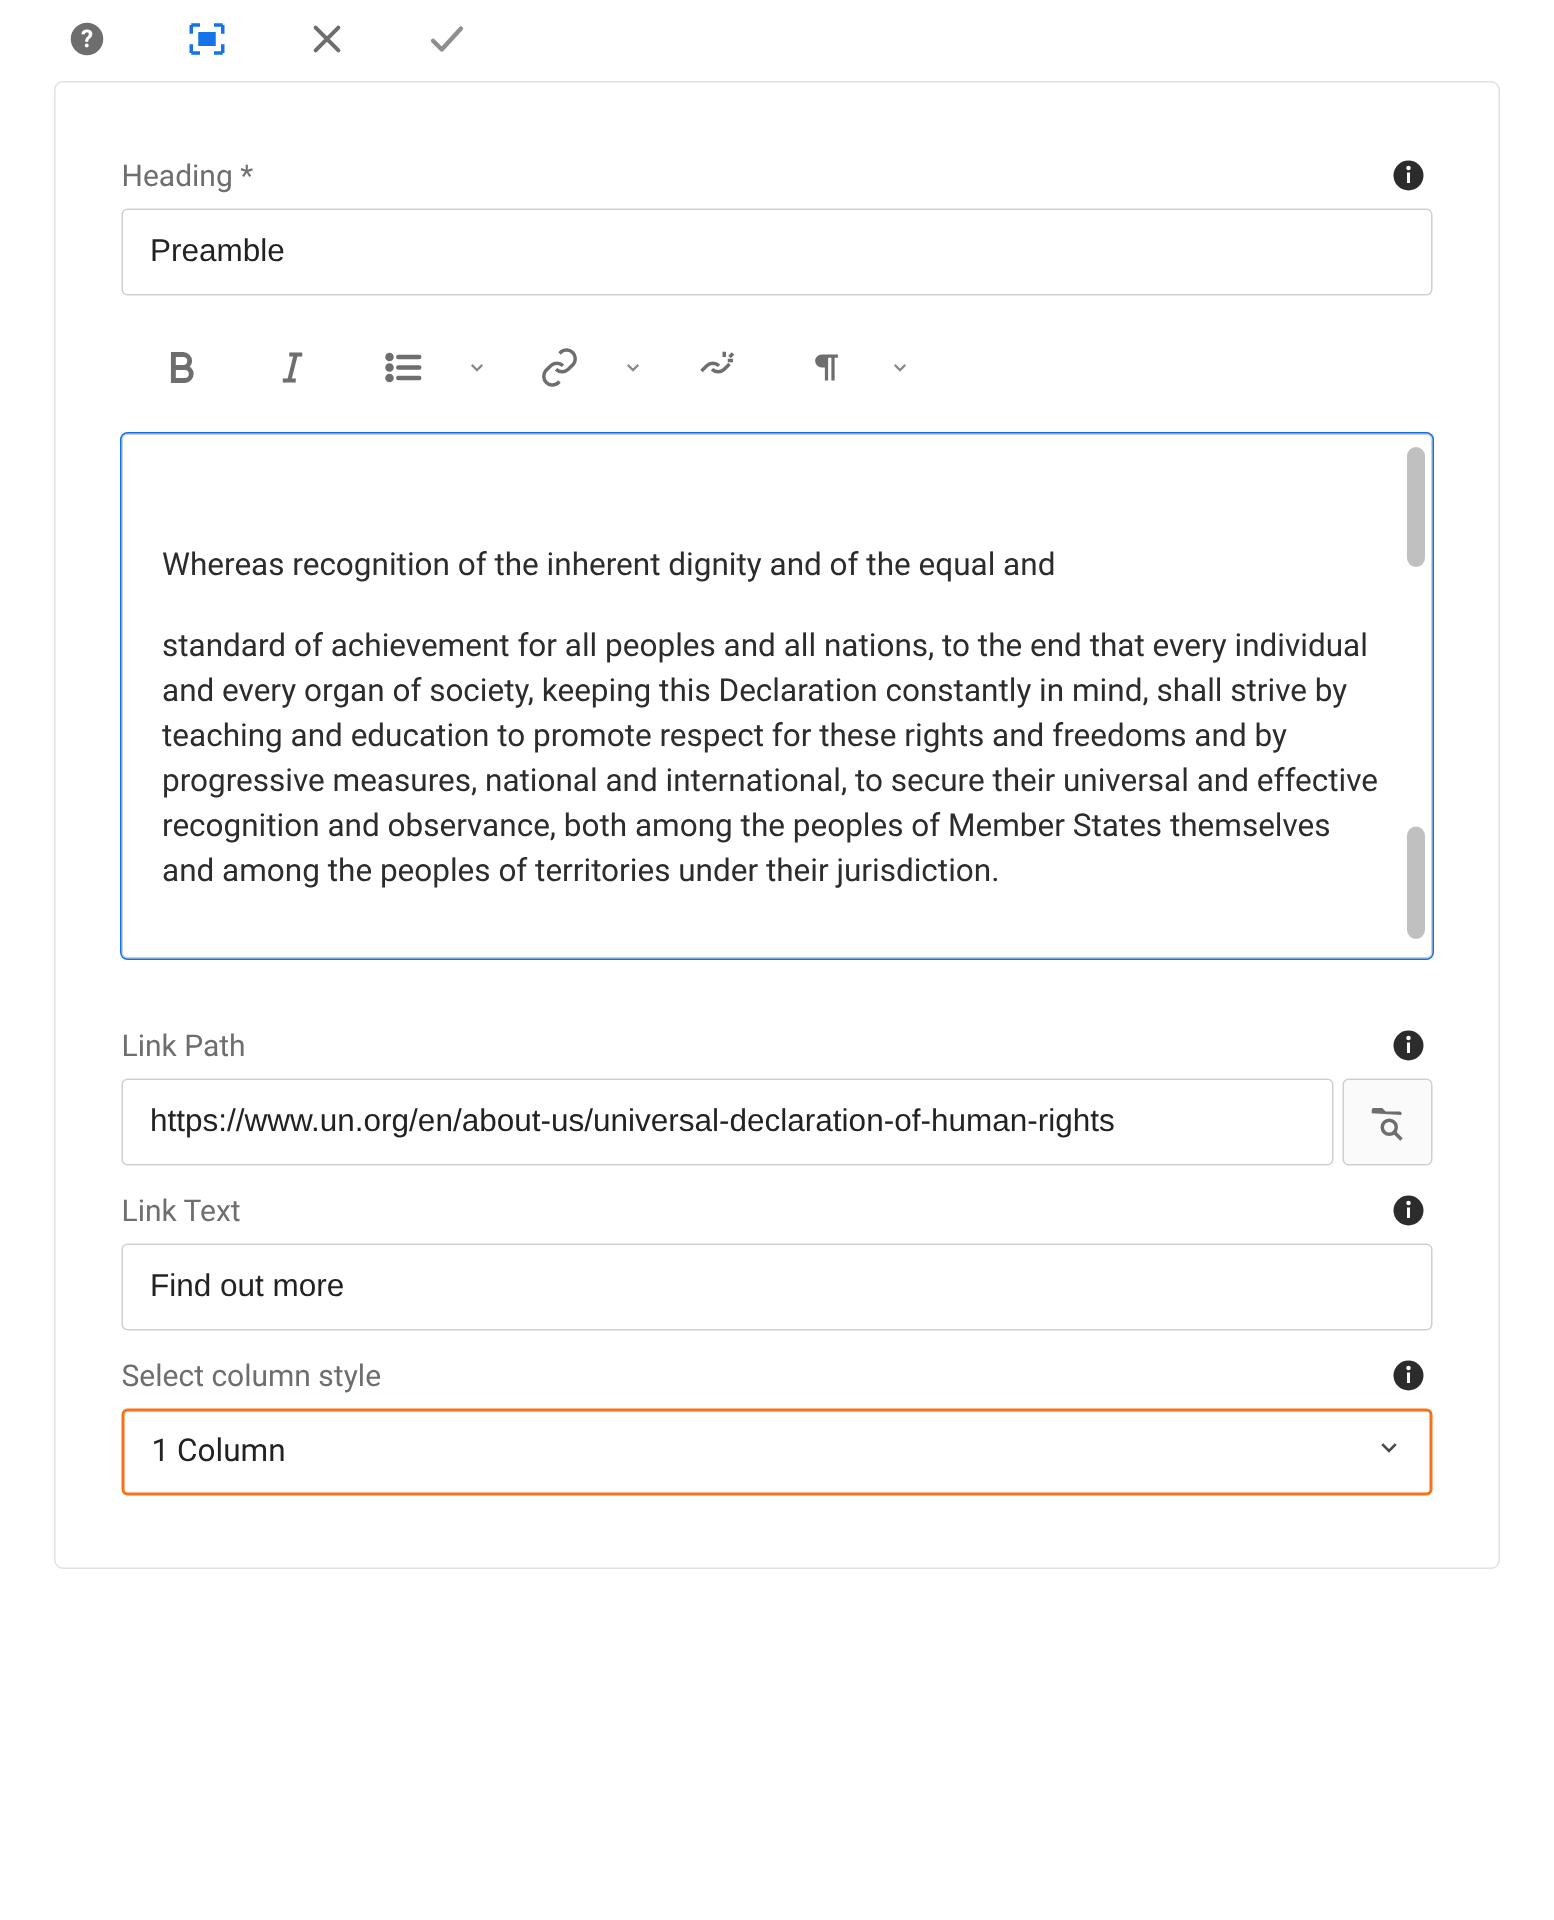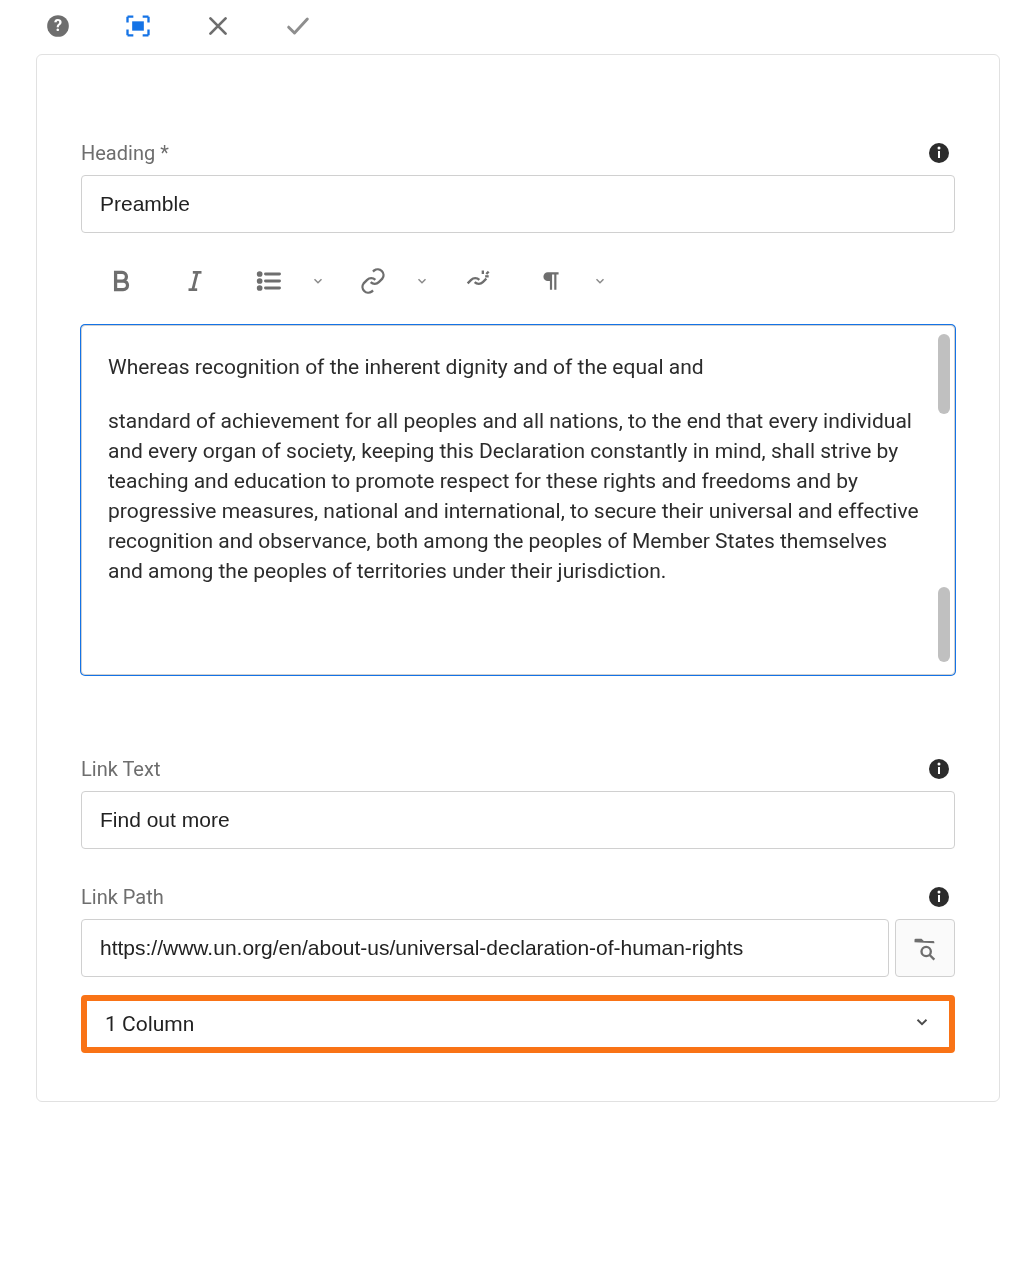--- a/index.html
+++ b/index.html
@@ -46,21 +46,20 @@
     border-radius: 6px;
     padding: 50px 44px 48px 44px;
   }
   .field {
     margin-bottom: 18px;
   }
   .field-label-row {
     display: flex;
     align-items: flex-start;
     margin-bottom: 10px;
-    margin-top: 36px;
   }
   .field-label {
     font-size: 20px;
     color: #6e6e6e;
     flex: 1;
   }
   .info-icon {
     width: 24px;
     height: 24px;
     margin-right: 4px;
@@ -109,21 +108,21 @@
     border: 1px solid #d0d0d0;
     border-radius: 4px;
     margin-top: 20px;
     box-shadow: 0 0 0 1px #1473e6;
     overflow: hidden;
     background: #fff;
   }
   .rte-content {
     position: absolute;
     top: 0; left: 0; right: 20px; bottom: 0;
-    padding: 26px 14px 14px 26px;
+    padding: 72px 14px 14px 26px;
     font-size: 21px;
     line-height: 1.43;
     color: #2c2c2c;
     overflow-y: auto;
   }
   .rte-content p { margin: 0 0 24px 0; }
   .rte-scrollbar {
     position: absolute;
     right: 4px;
     top: 6px;
@@ -152,21 +151,21 @@
     background: #fafafa;
     display: inline-flex;
     align-items: center;
     justify-content: center;
     color: #6e6e6e;
     cursor: pointer;
   }
   .select {
     width: 100%;
     height: 58px;
-    border: 6px solid #f97316;
+    border: 2px solid #f97316;
     border-radius: 4px;
     padding: 0 18px;
     font-size: 21px;
     color: #222;
     background: #fff;
     display: flex;
     align-items: center;
     justify-content: space-between;
     cursor: pointer;
   }
@@ -291,34 +290,20 @@
           <div class="rte-thumb top"></div>
           <div class="rte-thumb bottom"></div>
         </div>
       </div>
     </div>
 
     <div class="sep"></div>
 
     <div class="field">
       <div class="field-label-row">
-        <div class="field-label">Link Text</div>
-        <span class="info-icon">
-          <svg width="24" height="24" viewBox="0 0 24 24">
-              <circle cx="12" cy="12" r="10" fill="#2c2c2c"></circle>
-              <rect x="11" y="10" width="2" height="7" fill="#fff"></rect>
-              <circle cx="12" cy="7" r="1.5" fill="#fff"></circle>
-            </svg>
-        </span>
-      </div>
-      <input class="text-input" value="Find out more" style="">
-    </div>
-
-    <div class="field">
-      <div class="field-label-row">
         <div class="field-label">Link Path</div>
         <span class="info-icon">
           <svg width="24" height="24" viewBox="0 0 24 24">
               <circle cx="12" cy="12" r="10" fill="#2c2c2c"></circle>
               <rect x="11" y="10" width="2" height="7" fill="#fff"></rect>
               <circle cx="12" cy="7" r="1.5" fill="#fff"></circle>
             </svg>
         </span>
       </div>
       <div class="linkpath-row">
@@ -326,21 +311,45 @@
         <span class="browse-btn">
           <svg width="28" height="28" viewBox="0 0 24 24" fill="none" stroke="currentColor" stroke-width="2">
               <path d="M3 7V5a1 1 0 0 1 1-1h5l2 2h8a1 1 0 0 1 1 1v1" fill="currentColor" stroke="none"></path>
               <circle cx="13" cy="15" r="4"></circle>
               <line x1="16" y1="18" x2="20" y2="22"></line>
             </svg>
         </span>
       </div>
     </div>
 
+    <div class="field">
+      <div class="field-label-row">
+        <div class="field-label">Link Text</div>
+        <span class="info-icon">
+          <svg width="24" height="24" viewBox="0 0 24 24">
+              <circle cx="12" cy="12" r="10" fill="#2c2c2c"></circle>
+              <rect x="11" y="10" width="2" height="7" fill="#fff"></rect>
+              <circle cx="12" cy="7" r="1.5" fill="#fff"></circle>
+            </svg>
+        </span>
+      </div>
+      <input class="text-input" value="Find out more" style="">
+    </div>
+
     <div class="field" style="margin-bottom:0;">
+      <div class="field-label-row">
+        <div class="field-label">Select column style</div>
+        <span class="info-icon">
+          <svg width="24" height="24" viewBox="0 0 24 24">
+              <circle cx="12" cy="12" r="10" fill="#2c2c2c"></circle>
+              <rect x="11" y="10" width="2" height="7" fill="#fff"></rect>
+              <circle cx="12" cy="7" r="1.5" fill="#fff"></circle>
+            </svg>
+        </span>
+      </div>
       <div class="select">
         <span>1 Column</span>
         <span>
           <svg width="18" height="18" viewBox="0 0 24 24" fill="none" stroke="#4b4b4b" stroke-width="2.5">
               <path d="M6 9l6 6 6-6"></path>
             </svg>
         </span>
       </div>
     </div>
 

